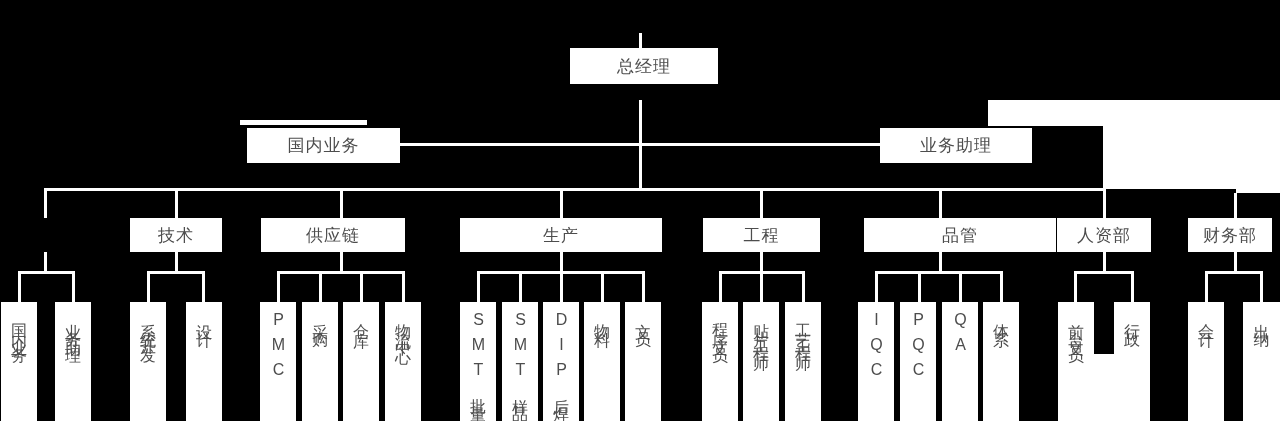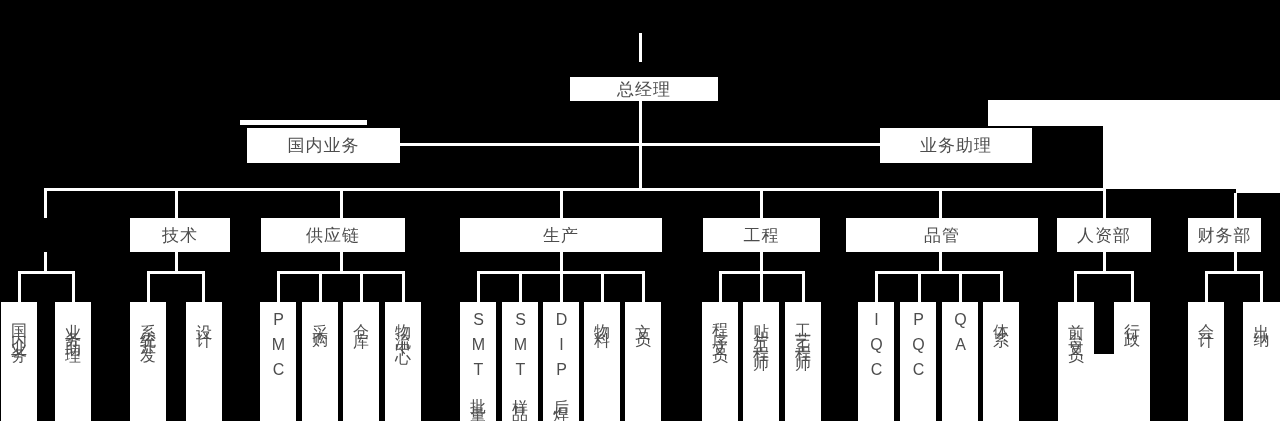--- a/index.html
+++ b/index.html
@@ -83,49 +83,49 @@
   <div class="vline" style="left:1131px;top:274px;width:3px;height:28px"></div>
   <div class="vline" style="left:1205px;top:274px;width:3px;height:28px"></div>
   <div class="vline" style="left:1260px;top:274px;width:3px;height:28px"></div>
 
   <div class="patch" style="left:240px;top:120px;width:127px;height:5px"></div>
   <div class="patch" style="left:988px;top:100px;width:292px;height:26px"></div>
   <div class="patch" style="left:1103px;top:125px;width:177px;height:64px"></div>
   <div class="patch" style="left:1236px;top:185px;width:44px;height:8px"></div>
   <div class="patch" style="left:1058px;top:354px;width:92px;height:67px"></div>
 
-  <div class="box" style="left:570px;top:77px;width:148px;height:24px">
+  <div class="box" style="left:570px;top:48px;width:148px;height:36px">
     <span>总经理</span>
   </div>
   <div class="box" style="left:247px;top:128px;width:153px;height:35px">
     <span>国内业务</span>
   </div>
   <div class="box" style="left:880px;top:128px;width:152px;height:35px">
     <span>业务助理</span>
   </div>
 
-  <div class="box" style="left:130px;top:218px;width:100px;height:34px">
+  <div class="box" style="left:130px;top:218px;width:92px;height:34px">
     <span>技术</span>
   </div>
   <div class="box" style="left:261px;top:218px;width:144px;height:34px">
     <span>供应链</span>
   </div>
   <div class="box" style="left:703px;top:218px;width:117px;height:34px">
     <span>工程</span>
   </div>
   <div class="box" style="left:460px;top:218px;width:202px;height:34px">
     <span>生产</span>
   </div>
-  <div class="box" style="left:846px;top:218px;width:192px;height:34px">
+  <div class="box" style="left:864px;top:218px;width:192px;height:34px">
     <span>品管</span>
   </div>
   <div class="box" style="left:1057px;top:218px;width:94px;height:34px">
     <span>人资部</span>
   </div>
-  <div class="box" style="left:1188px;top:218px;width:73px;height:34px">
+  <div class="box" style="left:1188px;top:218px;width:84px;height:34px">
     <span>财务部</span>
   </div>
 
   <div class="vbox" style="left:1px">
       <span>国内业务</span>
     </div>
   <div class="vbox" style="left:55px">
       <span>业务助理</span>
     </div>
 

